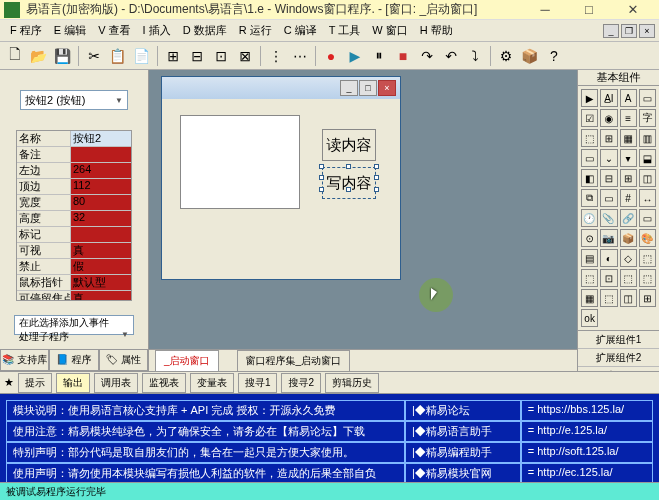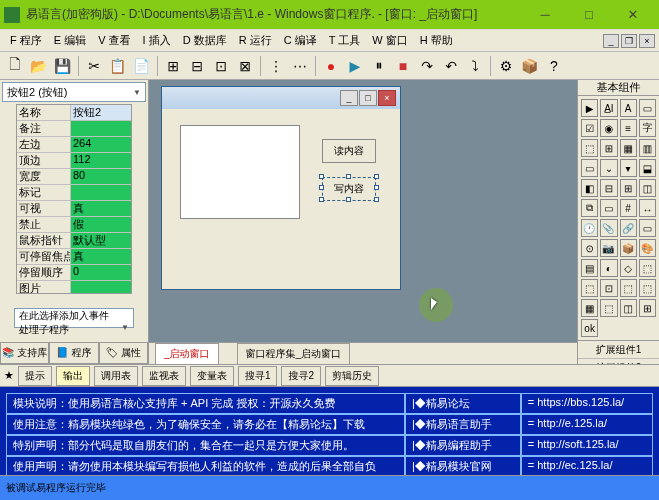--- a/index.html
+++ b/index.html
@@ -1,73 +1,73 @@
 <!DOCTYPE html>
 <html><head>
 <meta charset="utf-8">
 <style>
 *{box-sizing:border-box;margin:0;padding:0;font-family:"Microsoft YaHei","SimSun",sans-serif;font-size:11px}
 body{width:659px;height:500px;background:#fff;overflow:hidden;display:flex;flex-direction:column}
-.titlebar{height:30px;background:#84cc16;border-bottom:1px solid #ddd;display:flex;align-items:center;padding:0 4px}
+.titlebar{height:20px;background:#fef9c3;border-bottom:1px solid #ddd;display:flex;align-items:center;padding:0 4px}
 .titlebar .icon{width:16px;height:16px;background:#2e7d32;margin-right:6px}
 .titlebar .title{flex:1;color:#333;font-size:12px}
 .winbtns{display:flex}
 .winbtns div{width:44px;height:26px;display:flex;align-items:center;justify-content:center;color:#444;font-size:13px;cursor:pointer}
 .menubar{height:22px;background:#ece9d8;display:flex;align-items:center;padding:0 4px;border-bottom:1px solid #bbb}
 .menubar span{padding:2px 6px;cursor:pointer}
 .mdibtns{margin-left:auto;display:flex;gap:2px}
 .mdibtns div{width:16px;height:14px;border:1px solid #888;background:#ddd;font-size:9px;display:flex;align-items:center;justify-content:center;cursor:pointer}
 .toolbar{height:28px;background:#ece9d8;border-bottom:1px solid #aaa;display:flex;align-items:center;padding:2px 4px;gap:2px}
 .tbtn{width:22px;height:22px;border:1px solid transparent;display:flex;align-items:center;justify-content:center;cursor:pointer;font-size:14px}
 .tsep{width:1px;height:20px;background:#aaa;margin:0 2px}
 .main{flex:1;display:flex;min-height:0;background:#ece9d8}
 .leftcol{width:149px;display:flex;flex-direction:column;border-right:1px solid #999}
-.propsel{height:20px;background:#fff;border:1px solid #7f9db9;margin:2px;display:flex;align-items:center;padding:0 16px 0 4px;position:relative}
+.propsel{height:20px;background:#fff;border:1px solid #7f9db9;margin:20px;display:flex;align-items:center;padding:0 16px 0 4px;position:relative}
 .propsel:after{content:"▼";position:absolute;right:4px;font-size:8px;color:#555}
 .proptbl{flex:1;overflow:auto;background:#fff;border:1px solid #999;margin:0 16px}
 .prow{display:flex;border-bottom:1px solid #c0c0c0;height:16px}
 .prow .n{width:54px;background:#ece9d8;border-right:1px solid #c0c0c0;padding:0 2px;overflow:hidden;white-space:nowrap}
-.prow .v{flex:1;padding:0 2px;background:#22c55e;overflow:hidden;white-space:nowrap}
+.prow .v{flex:1;padding:0 2px;background:#b91c1c;overflow:hidden;white-space:nowrap}
 .prow.sel .v{background:#d6e5f3}
 .evtsel{height:20px;background:#fff;border:1px solid #7f9db9;margin:14px;padding:0 16px 0 4px;position:relative;font-size:10px}
 .evtsel:after{content:"▼";position:absolute;right:4px;font-size:8px;color:#555}
 .lefttabs{height:22px;display:flex;background:#ece9d8;border-top:1px solid #999}
 .lefttabs div{flex:1;border:1px solid #999;border-top:none;display:flex;align-items:center;justify-content:center;background:#ece9d8;font-size:10px;cursor:pointer}
 .center{flex:1;display:flex;flex-direction:column;min-width:0}
 .canvas{flex:1;background:#788b96;position:relative;overflow:hidden}
 .formwin{position:absolute;left:12px;top:6px;width:240px;height:204px;background:#ece9d8;border:1px solid #2e5e8e}
 .formwin .ftitle{height:22px;background:linear-gradient(#d7e4f2,#b9d1ea);display:flex;align-items:center;padding:0 4px}
 .formwin .ftitle .t{flex:1;font-size:10px}
 .formwin .ftitle .wb{width:18px;height:16px;margin-left:1px;display:flex;align-items:center;justify-content:center;font-size:9px}
 .formwin .ftitle .wb.min{background:#e1e1e1;border:1px solid #888}
 .formwin .ftitle .wb.max{background:#e1e1e1;border:1px solid #888}
 .formwin .ftitle .wb.cl{background:#c75050;border:1px solid #a33;color:#fff}
 .formbody{position:absolute;left:2px;top:24px;right:2px;bottom:2px;background:#ece9d8;background-image:radial-gradient(#888 0.5px,transparent 0.5px);background-size:8px 8px}
 .editbox{position:absolute;left:16px;top:14px;width:120px;height:94px;background:#fff;border:1px solid #888}
-.btn{position:absolute;width:54px;height:24px;background:#ece9d8;border:1px solid #888;display:flex;align-items:center;justify-content:center;font-size:10px}
+.btn{position:absolute;width:54px;height:32px;background:#ece9d8;border:1px solid #888;display:flex;align-items:center;justify-content:center;font-size:15px}
 .handle{position:absolute;width:5px;height:5px;background:#fff;border:1px solid #2e5e8e}
 .cursor{position:absolute;left:270px;top:208px;width:34px;height:34px;border-radius:50%;background:rgba(120,170,60,0.55)}
 .cursor:after{content:"";position:absolute;left:12px;top:10px;width:0;height:0;border-left:6px solid #fff;border-top:4px solid transparent;border-bottom:8px solid transparent;filter:drop-shadow(0 0 1px #000)}
 .centertabs{height:22px;background:#ece9d8;border-top:1px solid #999;display:flex;align-items:end;padding-left:6px}
 .ctab{padding:3px 8px;border:1px solid #999;border-bottom:none;background:#ece9d8;margin-right:18px;font-size:10px;cursor:pointer}
 .ctab.active{background:#fff;color:#c00}
 .rightcol{width:82px;border-left:1px solid #999;display:flex;flex-direction:column}
 .palhdr{height:20px;background:#ece9d8;border-bottom:1px solid #999;display:flex;align-items:center;justify-content:center;font-size:11px}
 .palgrid{flex:1;padding:3px;display:grid;grid-template-columns:repeat(4,1fr);grid-auto-rows:18px;gap:2px;align-content:start}
 .pbtn{border:1px solid #888;background:#ece9d8;display:flex;align-items:center;justify-content:center;font-size:10px;cursor:pointer;overflow:hidden}
 .extpanel{border-top:1px solid #999}
 .extpanel div{height:18px;border-bottom:1px solid #bbb;display:flex;align-items:center;justify-content:center;font-size:10px;background:#ece9d8}
 .bottompanes{display:flex;flex-direction:column;border-top:1px solid #999}
 .bottabsrow{height:22px;display:flex;align-items:center;background:#ece9d8;border-bottom:1px solid #999;padding:0 4px;gap:4px}
 .btab{padding:2px 6px;border:1px solid #999;background:#ece9d8;font-size:10px;cursor:pointer}
 .btab.on{background:#fef9c3}
 .outpane{height:88px;background:#0522aa;color:#fff;padding:6px;overflow:auto}
 .ogrid{display:grid;grid-template-columns:auto auto auto;gap:0}
 .ocell{border:1px solid #7fb8ff;padding:2px 6px;font-size:11px;white-space:nowrap}
-.statusbar{height:18px;background:#3b82f6;border-top:1px solid #999;padding:12px 6px;display:flex;align-items:center;font-size:10px}
+.statusbar{height:18px;background:#5eead4;border-top:1px solid #999;padding:5px 6px;display:flex;align-items:center;font-size:10px}
 </style>
 </head>
 <body>
 
 <div class="titlebar">
   <div class="icon"></div>
   <div class="title">易语言(加密狗版) - D:\Documents\易语言\1.e - Windows窗口程序. - [窗口: _启动窗口]</div>
   <div class="winbtns">
     <div>─</div>
     <div>□</div>
@@ -140,20 +140,24 @@
           <div class="n">左边</div>
           <div class="v">264</div>
         </div>
         <div class="prow">
           <div class="n">顶边</div>
           <div class="v">112</div>
         </div>
         <div class="prow">
           <div class="n">宽度</div>
           <div class="v">80</div>
+        </div>
+        <div class="prow">
+          <div class="n">高度</div>
+          <div class="v">32</div>
         </div>
         <div class="prow">
           <div class="n">标记</div>
           <div class="v"></div>
         </div>
         <div class="prow">
           <div class="n">可视</div>
           <div class="v">真</div>
         </div>
         <div class="prow">

